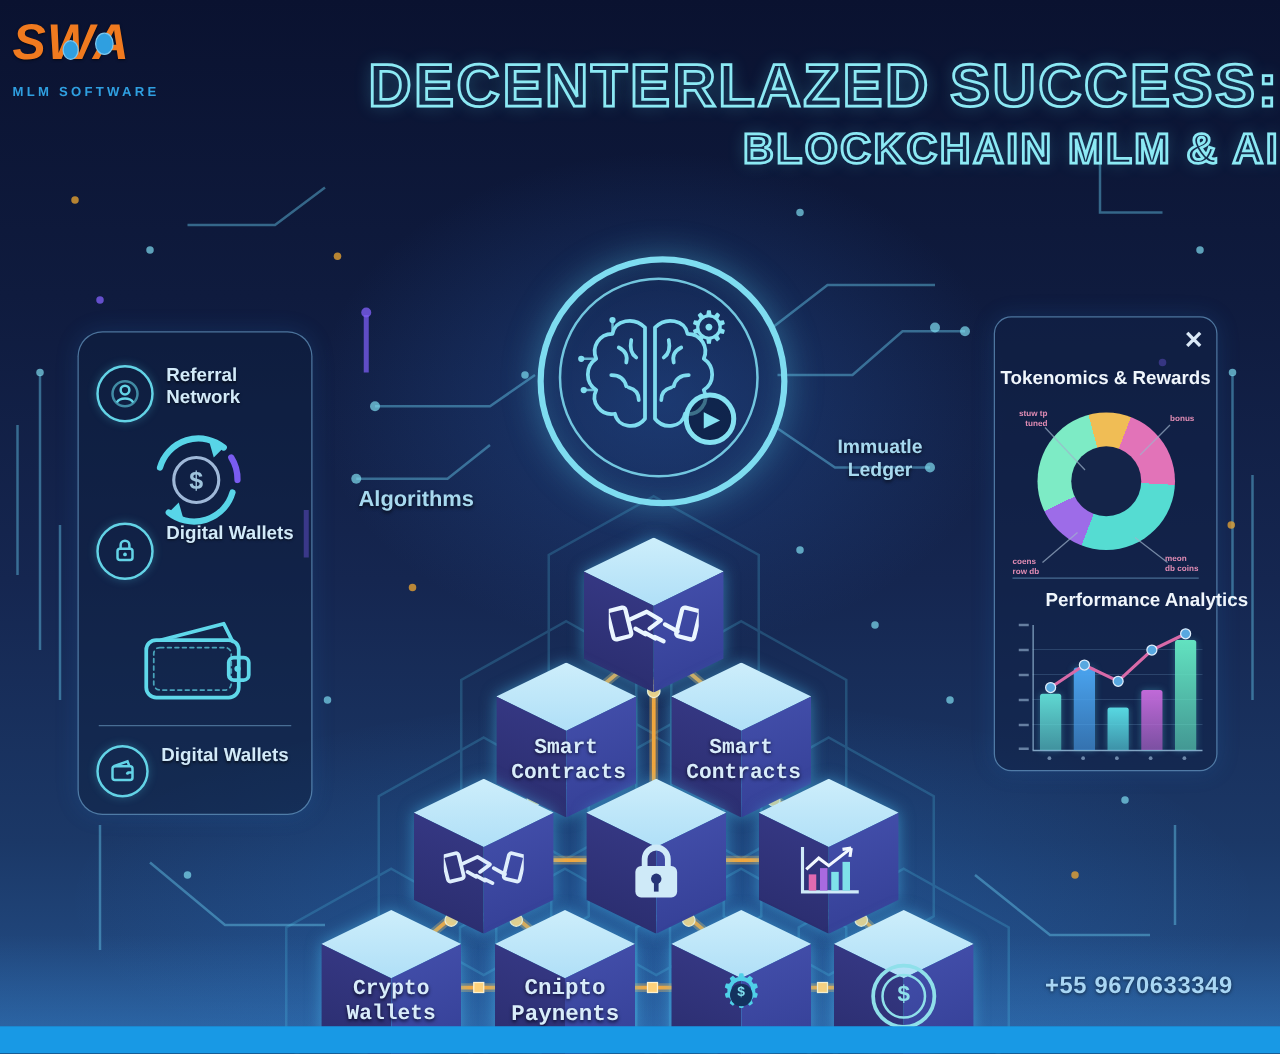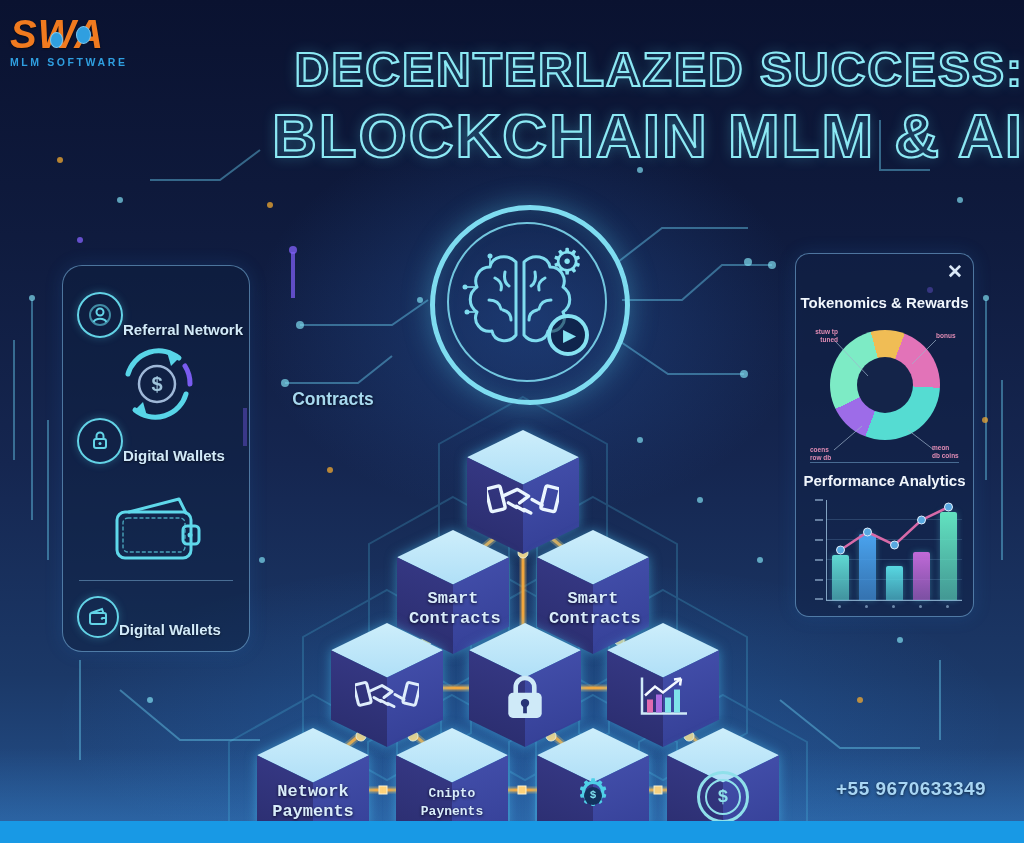--- a/index.html
+++ b/index.html
@@ -13,28 +13,28 @@
     background:radial-gradient(ellipse at center,rgba(45,130,220,.30),rgba(45,130,220,0) 72%);}
   .floor-band{position:absolute;left:0;top:748px;width:1024px;height:73px;
     background:linear-gradient(180deg,rgba(40,110,190,0),rgba(58,140,215,.32));}
   svg.layer{position:absolute;left:0;top:0;z-index:2;pointer-events:none;}
 
   
   .logo{position:absolute;left:10px;top:14px;z-index:6;}
   .logo-brand{font-size:40px;font-weight:900;font-style:italic;color:#f07a1f;letter-spacing:1px;
     text-shadow:0 1px 2px rgba(0,0,0,.6);line-height:1;}
   .logo-dot{position:absolute;width:11px;height:14px;border-radius:50%;background:#2f9fe0;border:1px solid #7cc7ef;}
-  .logo-sub{margin-top:2px;font-size:10.5px;font-weight:800;color:#2f9fe0;letter-spacing:2.6px;}
+  .logo-sub{margin-top:14px;font-size:10.5px;font-weight:800;color:#2f9fe0;letter-spacing:2.6px;}
 
   
   .title{position:absolute;left:0;top:42px;width:1024px;text-align:right;z-index:4;}
   .title-line{font-weight:800;letter-spacing:2px;color:transparent;
     -webkit-text-stroke:2.2px #8ce9f4;
     text-shadow:0 0 14px rgba(90,220,245,.30);line-height:1.18;}
-  .t1{font-size:48px;} .t2{font-size:62px;margin-left:40px;}
+  .t1{font-size:48px;} .t2{font-size:34px;margin-left:40px;}
 
   
   .ai-ring{position:absolute;left:430px;top:205px;width:190px;height:190px;border-radius:50%;
     border:5px solid #7edcf0;z-index:3;box-shadow:0 0 28px rgba(90,210,240,.35), inset 0 0 22px rgba(90,210,240,.18);}
   .ai-ring-inner{position:absolute;left:12px;top:12px;width:156px;height:156px;border-radius:50%;
     border:2px solid rgba(130,225,245,.85);}
   .ai-brain{position:absolute;left:26px;top:38px;}
   .ai-gear{position:absolute;left:116px;top:34px;font-size:36px;color:#86e2f2;line-height:1;}
   .ai-play{position:absolute;left:112px;top:104px;width:42px;height:42px;border-radius:50%;
     border:4px solid #86e2f2;background:rgba(8,24,52,.55);display:flex;align-items:center;justify-content:center;
@@ -43,53 +43,53 @@
     white-space:pre-line;text-shadow:0 1px 3px rgba(0,0,0,.7);line-height:1.22;}
   .lbl-ml{left:292px;top:349px;width:96px;font-size:15.5px;}
   .lbl-algo{left:278px;top:389px;width:110px;font-size:17.5px;}
   .lbl-ledger{left:652px;top:349px;width:104px;font-size:15.5px;}
 
   
   .panel{position:absolute;z-index:3;border:1.5px solid rgba(130,190,235,.55);
     background:rgba(14,30,62,.45);box-shadow:0 0 18px rgba(40,120,200,.18);}
   .panel-left{left:62px;top:265px;width:186px;height:385px;border-radius:20px;}
   .panel-right{left:795px;top:253px;width:177px;height:362px;border-radius:14px;background:rgba(16,33,70,.55);}
-  .pitem{position:absolute;left:14px;display:flex;align-items:flex-end;}
+  .pitem{position:absolute;left:14px;display:flex;align-items:flex-start;gap:10px;}
   .icon-circle{width:42px;height:42px;border-radius:50%;border:2px solid #63d3e6;
     display:flex;align-items:center;justify-content:center;flex:0 0 auto;
     box-shadow:0 0 8px rgba(80,200,230,.3);}
   .pitem-label{font-size:15px;font-weight:700;color:#d2eaf9;text-shadow:0 1px 2px rgba(0,0,0,.6);}
   .divider{position:absolute;left:16px;width:154px;border-top:1px solid rgba(140,195,235,.45);}
 
   
   .close-btn{position:absolute;right:10px;top:6px;font-size:19px;font-weight:700;color:#dbe9f7;cursor:pointer;}
   .rp-title{position:absolute;left:0;top:40px;width:100%;text-align:center;font-size:15px;font-weight:800;color:#f0f6fc;}
   .donut{position:absolute;left:34px;top:76px;width:110px;height:110px;border-radius:50%;}
   .donut::after{content:"";position:absolute;left:27px;top:27px;width:56px;height:56px;border-radius:50%;background:#142449;}
   .donut-lbl{position:absolute;font-size:6.5px;line-height:1.3;color:#e08cb4;white-space:pre-line;font-weight:700;}
   .rp-divider{position:absolute;left:14px;top:208px;width:149px;border-top:1px solid rgba(140,195,235,.45);}
-  .rp-title2{top:218px;}
+  .rp-title2{top:218px;padding-left:33px;}
   .plot{position:absolute;left:30px;top:246px;width:135px;height:100px;
     border-left:1.5px solid rgba(168,204,232,.75);border-bottom:1.5px solid rgba(168,204,232,.75);
     background:repeating-linear-gradient(to top,rgba(140,190,230,.20) 0 1px,transparent 1px 20px);}
   .bars{position:absolute;inset:0;display:flex;align-items:flex-end;justify-content:space-around;}
   .bar{width:17px;border-radius:2px 2px 0 0;box-shadow:0 0 6px rgba(90,210,230,.35);}
   .trend{position:absolute;left:0;top:0;overflow:visible;}
   .ytick{position:absolute;left:-12px;width:8px;height:2px;background:rgba(170,200,230,.55);}
   .xtick{position:absolute;bottom:-8px;width:3px;height:3px;border-radius:50%;background:rgba(170,200,230,.6);}
 
   
   .cube{position:absolute;width:112px;height:124px;z-index:3;filter:drop-shadow(0 0 6px rgba(80,200,250,.5));}
   .face{position:absolute;inset:0;}
   .face.top{clip-path:polygon(50% 0,100% 22%,50% 44%,0 22%);background:linear-gradient(180deg,#cdeefb,#8bcdf2);}
   .face.left{clip-path:polygon(0 22%,50% 44%,50% 100%,0 78%);background:linear-gradient(200deg,#3d3f92,#292c6c);}
   .face.right{clip-path:polygon(100% 22%,50% 44%,50% 100%,100% 78%);background:linear-gradient(160deg,#4b57b6,#333e94);}
   .cube-content{position:absolute;left:50%;width:100px;transform:translate(-50%,-50%);text-align:center;font-family:Liberation Mono, monospace;}
   .cube-label{font-size:17px;font-weight:800;color:#d8ecfa;line-height:1.15;text-shadow:0 1px 3px rgba(0,0,20,.8);}
-  .cube-label.small{font-size:13px;text-align:right;}
+  .cube-label.small{font-size:18px;text-align:right;}
   .cube-caption{font-size:6.5px;color:#9fd8e8;letter-spacing:.5px;white-space:nowrap;}
   .dollar-circle{width:46px;height:46px;border-radius:50%;border:3px solid #8fe0ea;margin:0 auto;
     display:flex;align-items:center;justify-content:center;}
   .dollar-circle .inner{width:32px;height:32px;border-radius:50%;border:2px solid #8fe0ea;
     display:flex;align-items:center;justify-content:center;font-size:18px;font-weight:800;color:#8fe0ea;}
   .gear-wrap{position:relative;display:inline-block;font-size:46px;color:#4fd0e8;line-height:1;}
   .gear-wrap .gd{position:absolute;left:50%;top:54%;transform:translate(-50%,-50%);
     width:18px;height:18px;border-radius:50%;background:#13325e;color:#7fe0ee;font-size:11px;font-weight:800;
     display:flex;align-items:center;justify-content:center;}
 
@@ -230,21 +230,23 @@
           <circle cx="4" cy="39" r="2.5"></circle>
           <circle cx="6" cy="64" r="2.5"></circle>
           <circle cx="29" cy="8" r="2.5"></circle>
         </g>
     </svg>
     <div class="ai-gear">⚙</div>
     <div class="ai-play">
         <span>▶</span>
       </div>
   </div>
-  <div class="hub-label lbl-algo">Contracts</div>
+  <div class="hub-label lbl-algo">Algorithms</div>
+  <div class="hub-label lbl-ledger">Immuatle
+Ledger</div>
 
   <div class="panel panel-left">
     <div class="pitem" style="top:26px">
       <span class="icon-circle">
         <svg width="26" height="26" viewBox="0 0 26 26">
             <g stroke="#63d3e6" stroke-width="2" fill="none">
           <circle cx="13" cy="13" r="10" opacity=".6"></circle>
               <circle cx="13" cy="10" r="3.5"></circle>
               <path d="M6.5 20 a7 5 0 0 1 13 0"></path>
             </g>
@@ -432,21 +434,21 @@
         <path d="M10 22 L20 13 L28 19 L46 5" fill="none" stroke="#f2f8ff" stroke-width="2.5"></path>
         <path d="M46 5 l-7 1 M46 5 l-1 7" stroke="#f2f8ff" stroke-width="2.5" fill="none"></path>
       </svg>
     </div>
   </div>
 
   <div class="cube" style="left:257px;top:728px">
     <div class="face top"></div>
       <div class="face left"></div>
       <div class="face right"></div>
-    <div class="cube-content" style="top:60%;width:92px"><span class="cube-label">Network Payments</span></div>
+    <div class="cube-content" style="top:60%;width:92px"><span class="cube-label">Crypto Wallets</span></div>
   </div>
   <div class="cube" style="left:396px;top:728px">
     <div class="face top"></div>
       <div class="face left"></div>
       <div class="face right"></div>
     <div class="cube-content" style="top:60%;width:86px"><span class="cube-label small">Cnipto Paynents</span></div>
   </div>
   <div class="cube" style="left:537px;top:728px">
     <div class="face top"></div>
       <div class="face left"></div>

